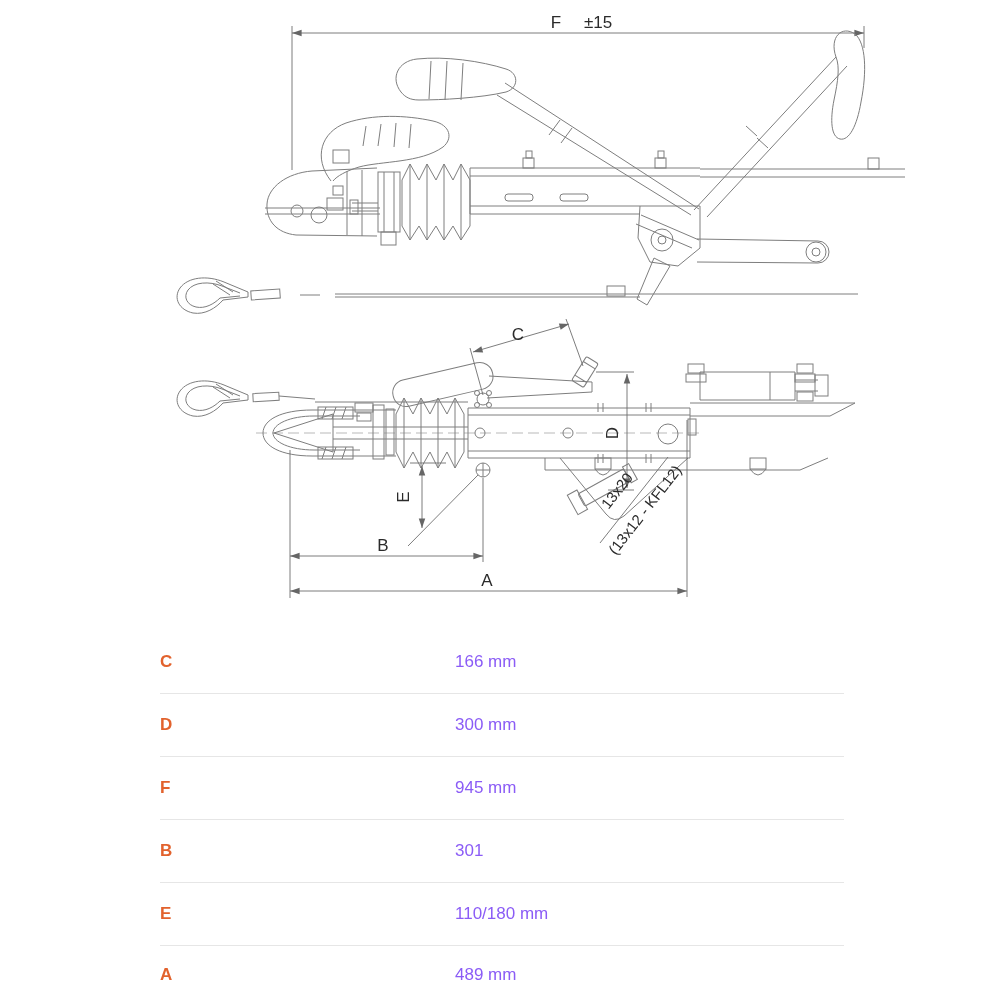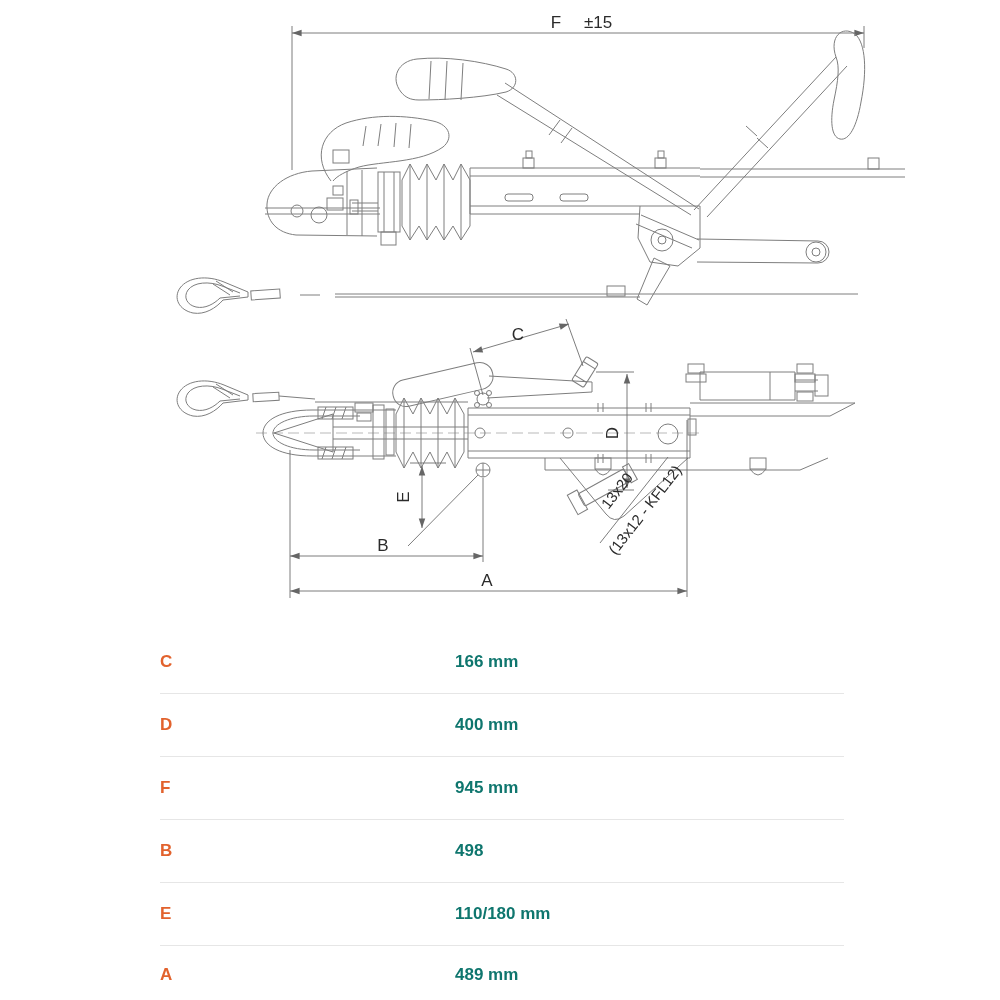--- a/index.html
+++ b/index.html
@@ -6,21 +6,21 @@
   .page{width:1000px;height:1000px;position:relative;background:#fff;overflow:hidden;
         font-family:"Liberation Sans",sans-serif;}
   .drawing{position:absolute;top:0;left:0;}
   svg text{font-family:"Liberation Sans",sans-serif;fill:#2b2b2b;}
   .dim-label{font-size:17px;}
   .note-label{font-size:15px;}
   .spec-table{position:absolute;top:631px;left:160px;width:684px;}
   .spec-row{height:62px;display:flex;align-items:center;border-bottom:1px solid #e6e6e6;}
   .spec-row:last-child{border-bottom:none;height:58px;}
   .spec-label{width:295px;font-size:17px;font-weight:bold;color:#e2622d;}
-  .spec-value{font-size:17px;font-weight:bold;color:#0f766e;}
+  .spec-value{font-size:17px;font-weight:normal;color:#8b5cf6;}
 </style>
 </head>
 <body>
 
 <div class="page">
 
   <svg class="drawing" width="1000" height="620" viewBox="0 0 1000 620">
     <defs>
       <marker id="arr" viewBox="0 0 10 8" refX="9.5" refY="4" markerWidth="13" markerHeight="9" orient="auto-start-reverse">
         <path d="M0 0.8 L9.5 4 L0 7.2 Z" fill="#666"></path>
@@ -209,29 +209,29 @@
     </g>
   </svg>
 
   <div class="spec-table">
     <div class="spec-row">
       <div class="spec-label">C</div>
       <div class="spec-value">166 mm</div>
     </div>
     <div class="spec-row">
       <div class="spec-label">D</div>
-      <div class="spec-value">400 mm</div>
+      <div class="spec-value">300 mm</div>
     </div>
     <div class="spec-row">
       <div class="spec-label">F</div>
       <div class="spec-value">945 mm</div>
     </div>
     <div class="spec-row">
       <div class="spec-label">B</div>
-      <div class="spec-value">498</div>
+      <div class="spec-value">301</div>
     </div>
     <div class="spec-row">
       <div class="spec-label">E</div>
       <div class="spec-value">110/180 mm</div>
     </div>
     <div class="spec-row">
       <div class="spec-label">A</div>
       <div class="spec-value">489 mm</div>
     </div>
   </div>

